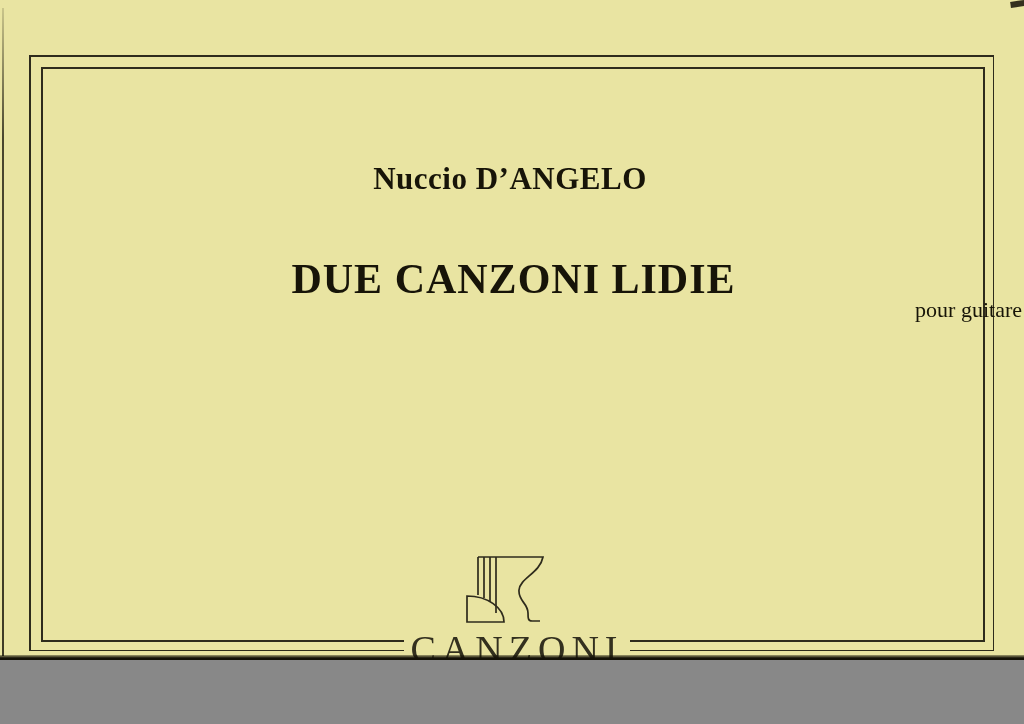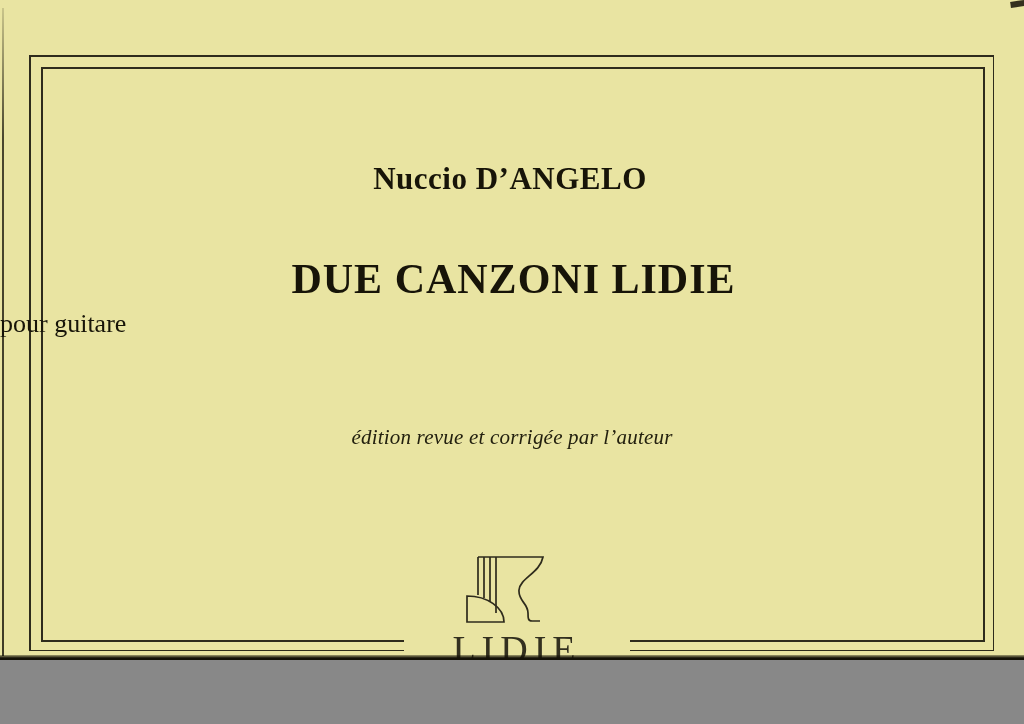--- a/index.html
+++ b/index.html
@@ -36,22 +36,22 @@
     position:absolute;left:0;right:4px;top:161px;
     text-align:center;font-size:31px;font-weight:bold;
     letter-spacing:0.5px;
   }
   .title{
     position:absolute;left:3px;right:0;top:255px;
     text-align:center;font-size:42px;font-weight:bold;
     letter-spacing:1px;
   }
   .subtitle{
-    position:absolute;left:0;right:2px;top:309px;
-    text-align:left;font-size:26px;
+    position:absolute;left:0;right:2px;top:297px;
+    text-align:right;font-size:22px;
   }
   .edition{
     position:absolute;left:0;right:0;top:425px;
     text-align:center;font-size:21px;font-style:italic;
     letter-spacing:0.2px;color:#23200f;
   }
   .logo{
     position:absolute;left:462px;top:550px;width:84px;height:77px;
   }
   .logo path, .logo line{stroke:var(--ink);stroke-width:1.7;fill:none;}
@@ -93,36 +93,35 @@
     <div class="line i-bot-l"></div>
     <div class="line i-bot-r"></div>
   </div>
 
   <div class="author">Nuccio D’ANGELO</div>
 
   <div class="title">DUE CANZONI LIDIE</div>
 
   <div class="subtitle">pour guitare</div>
 
-  <div class="edition">édition revue et corrigée par l’auteur</div>
 
   <svg class="logo" viewBox="0 0 84 77" xmlns="http://www.w3.org/2000/svg">
     <g>
       <line x1="16" y1="7" x2="16" y2="45"></line>
       <line x1="22" y1="7" x2="22" y2="48"></line>
       <line x1="28" y1="7" x2="28" y2="52"></line>
       <line x1="34" y1="7" x2="34" y2="63"></line>
     </g>
     <g>
       <path d="M 16 7 L 81 7 C 78 23 58 28 57 40 C 56 51 66 53 66 63 C 66 68 66 71 70 71 L 78 71"></path>
     </g>
     <g>
       <path d="M 5 46 A 37 26 0 0 1 42 72 L 5 72 Z"></path>
     </g>
   </svg>
 
-  <div class="publisher">LIDIE</div>
+  <div class="publisher">CANZONI</div>
 
   <div class="scan-left"></div>
   <div class="scan-bottom"></div>
   <div class="scan-corner-tr"></div>
 
 </div>
 
 </body></html>

